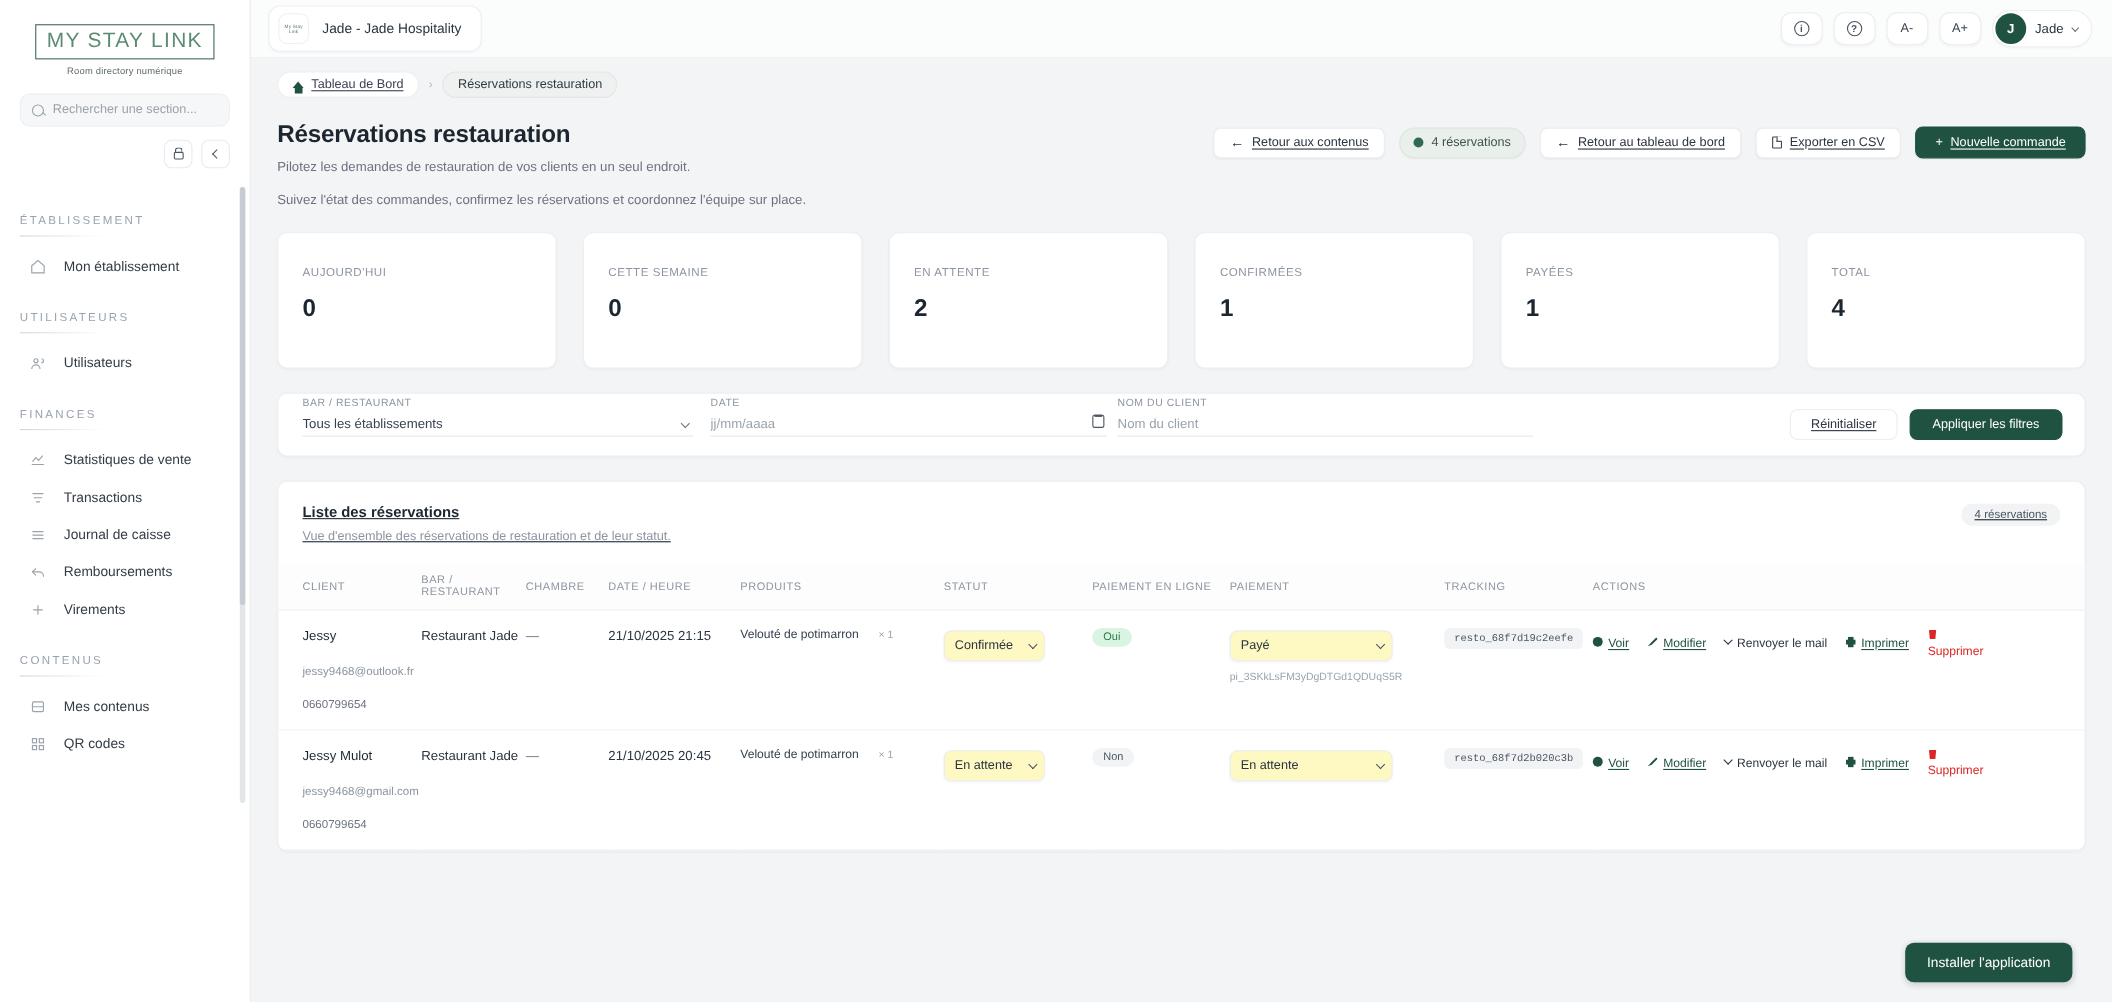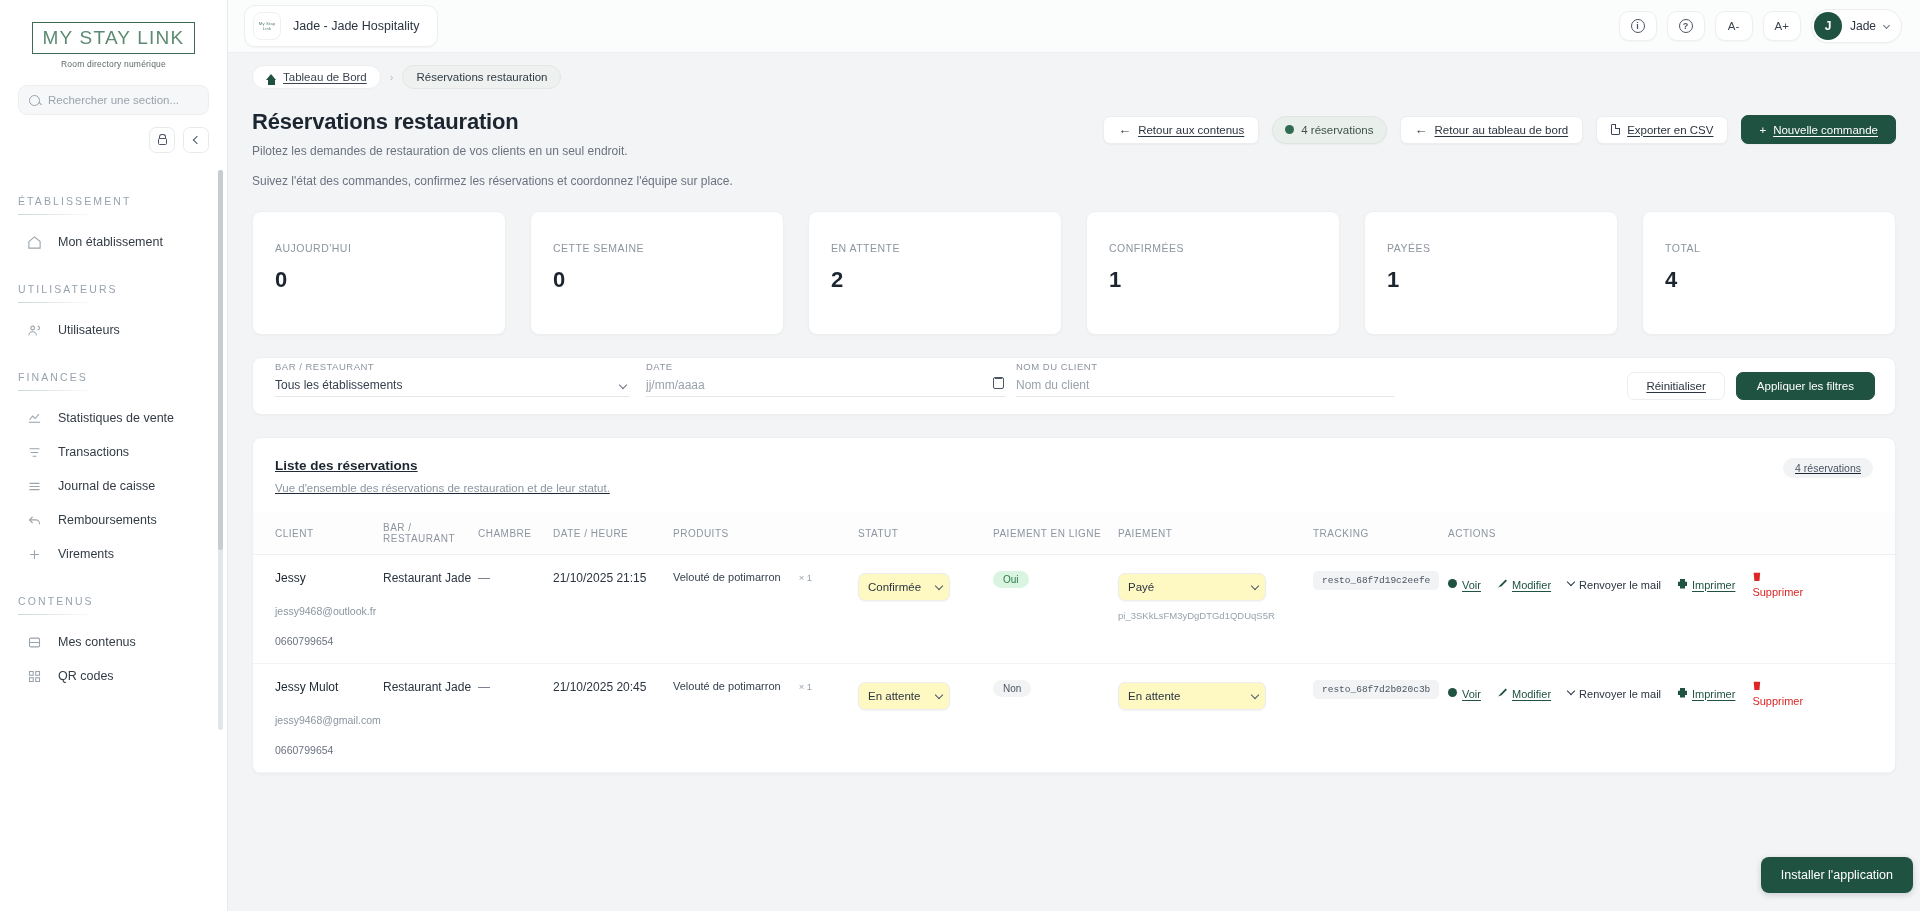--- a/index.html
+++ b/index.html
@@ -229,21 +229,21 @@
   .act u { text-decoration:underline; text-underline-offset:2px; }
   .act.plain { color:#2b3440; }
   .act.danger { color:#dc2626;flex-direction:column; }
   .ico-eye { width:9px; height:9px; border-radius:50% 50% 50% 50%; background:#1f5240; }
   .ico-pen { width:9px; height:9px; background:#1f5240; clip-path: polygon(0 100%, 25% 72%, 85% 12%, 100% 26%, 40% 86%); }
   .ico-chevd { width:6px; height:6px; border-right:1.6px solid #2b3440; border-bottom:1.6px solid #2b3440; transform:rotate(45deg); margin-bottom:3px;}
   .ico-print { width:9px; height:10px; background:#1f5240; clip-path: polygon(22% 0,78% 0,78% 32%,100% 32%,100% 75%,78% 75%,78% 100%,22% 100%,22% 75%,0 75%,0 32%,22% 32%); }
   .ico-trash { width:9px; height:10px; background:#dc2626; clip-path: polygon(14% 18%,86% 18%,78% 100%,22% 100%); position:relative;}
 
   .install-btn {
-    position: fixed; right: 7px; bottom: 18px;
+    position: fixed; right: 36px; bottom: 18px;
     background:#1f5240; color:#fff; border:0; border-radius:8px;
     padding: 11px 20px; font-size:12.5px; cursor:pointer;
     font-family:"Liberation Sans", sans-serif;
     box-shadow:0 2px 6px rgba(16,24,40,.18);
   }
 </style>
 </head>
 <body>
 
 <div class="app">

